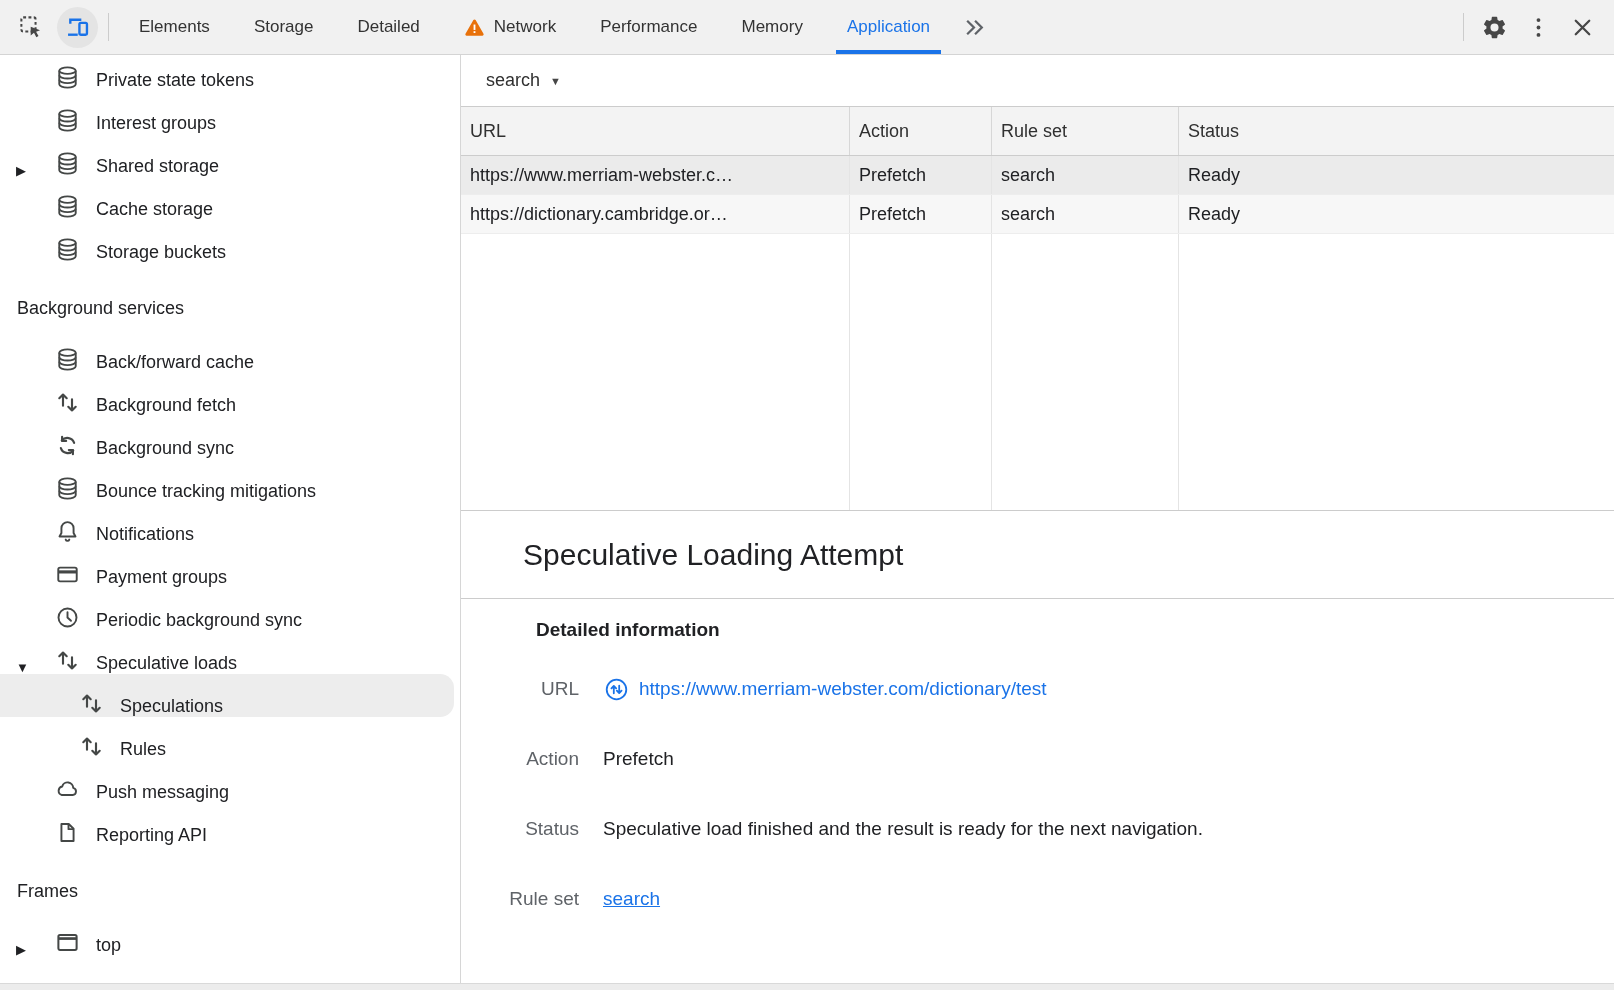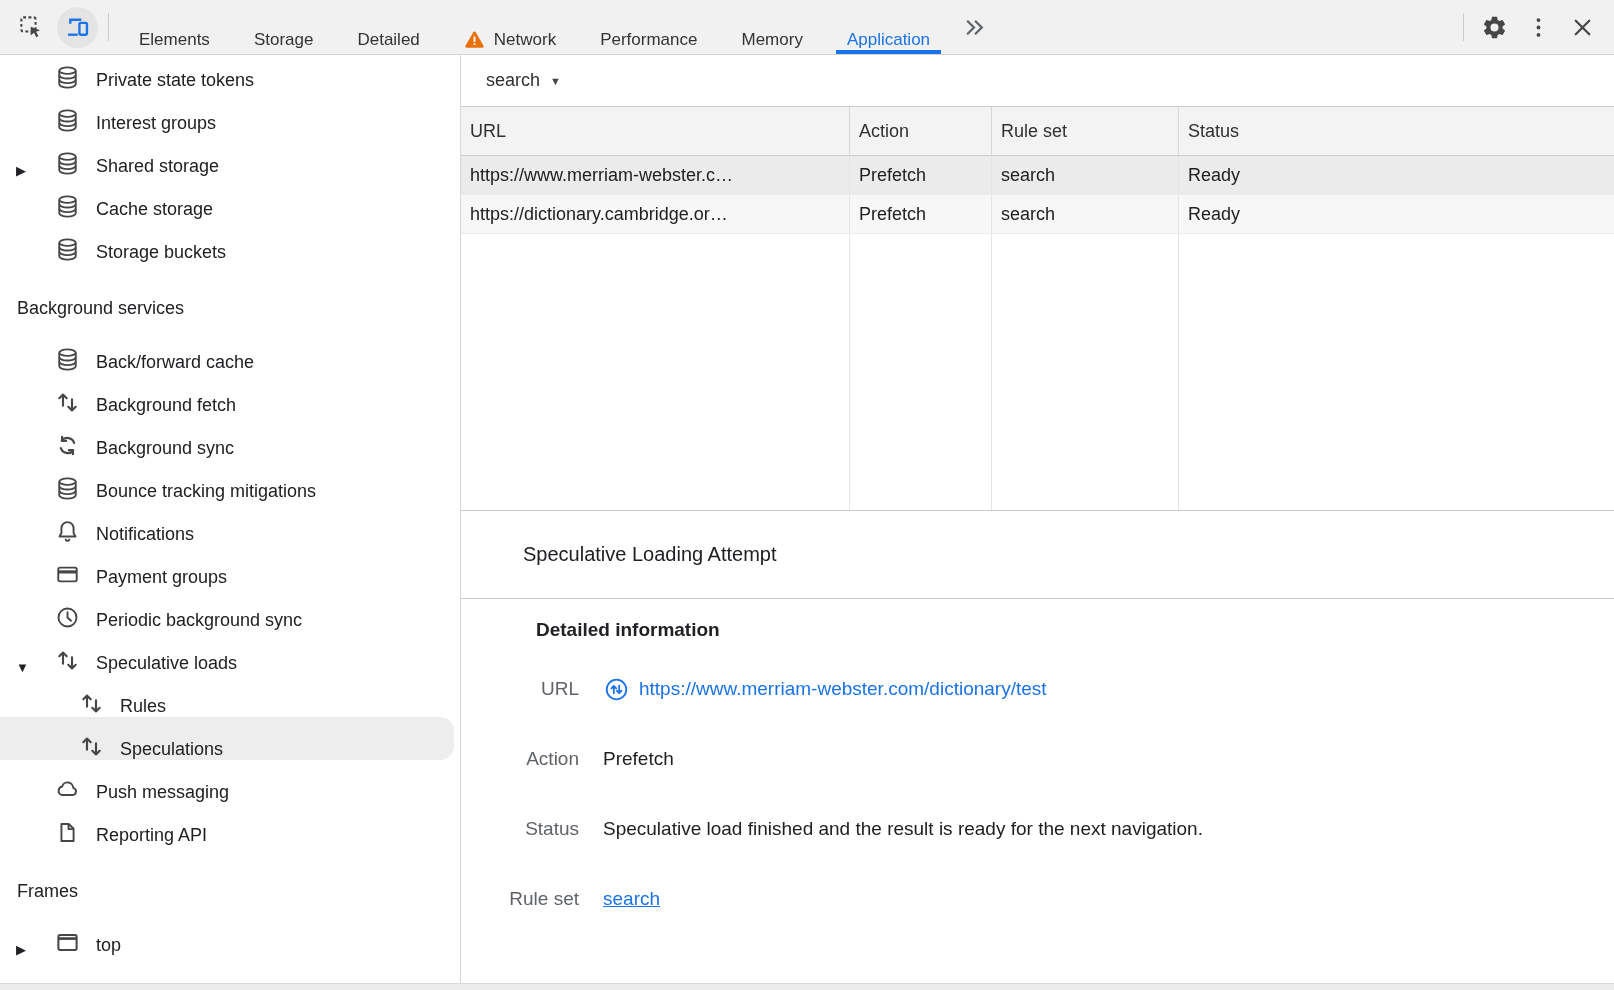--- a/index.html
+++ b/index.html
@@ -18,22 +18,22 @@
     display:flex;align-items:center;justify-content:center;color:#474747;
   }
   .tb-btn svg{width:27px;height:27px;display:block;}
   .btn-inspect{width:46px;margin-left:8px;}
   .btn-device{width:46px;color:#1a73e8;}
   .btn-device .pill{width:41px;height:41px;border-radius:50%;background:#e4e4e4;
     display:flex;align-items:center;justify-content:center;}
   .vsep{width:1px;background:#ccc;height:28px;align-self:center;margin:0 8px;}
   .tabs{display:flex;align-items:stretch;}
   .tab{
-    position:relative;display:flex;align-items:flex-end;gap:9px;
-    padding:4px 22px;font-size:17px;color:#333;cursor:pointer;white-space:nowrap;
+    position:relative;display:flex;align-items:center;gap:9px;
+    padding:12px 22px;font-size:17px;color:#333;cursor:pointer;white-space:nowrap;
   }
   .tab.active{color:#1a73e8;}
   .tab.active::after{
     content:'';position:absolute;left:11px;right:11px;bottom:0;height:4px;background:#1a73e8;
   }
   .tab-warn svg{width:21px;height:21px;display:block;}
   .btn-more-tabs{width:44px;color:#5f6368;}
   .btn-more-tabs svg{width:22px;height:22px;}
   .tb-spacer{flex:1;}
   .tb-right{display:flex;align-items:center;padding-right:10px;}
@@ -76,21 +76,21 @@
   .grid-row .c{border-right:1px solid #e4e4e4;font-size:18px;color:#202124;}
   .grid-filler{flex:1;display:flex;}
   .grid-filler .c{border-right:1px solid #e4e4e4;}
   .c{display:flex;align-items:center;padding:0 9px;box-sizing:border-box;overflow:hidden;white-space:nowrap;}
   .col-url{width:389px;flex:none;}
   .col-action{width:142px;flex:none;}
   .col-rule{width:187px;flex:none;}
   .col-status{flex:1;border-right:none !important;}
   
   .report-header{height:88px;flex:none;display:flex;align-items:center;padding-left:62px;border-bottom:1px solid #ccc;box-sizing:border-box;}
-  .report-title{font-size:20px;font-weight:400;color:#202124;margin:0;}
+  .report-title{font-size:30px;font-weight:400;color:#202124;margin:0;}
   .report-details{padding-top:16px;flex:1;}
   .section-title{margin:0 0 0 75px;font-size:19px;font-weight:700;color:#202124;height:30px;display:flex;align-items:center;}
   .fields{margin-top:9px;}
   .field-row{display:flex;align-items:center;height:70px;}
   .field-label{width:118px;flex:none;text-align:right;font-size:19px;color:#5f6368;}
   .field-value{margin-left:24px;font-size:19px;color:#202124;display:flex;align-items:center;gap:9px;min-width:0;}
   .reveal{width:27px;height:27px;flex:none;cursor:pointer;}
   .reveal svg{width:27px;height:27px;display:block;}
   a.link{color:#1a73e8;text-decoration:none;cursor:pointer;}
   a.link.underline{text-decoration:underline;}
@@ -330,39 +330,39 @@
           <div class="side-row">
             <span class="expander">▼</span>
             <span class="s-icon">
               <svg viewBox="0 0 24 24" fill="none" stroke="currentColor" stroke-width="1.9" stroke-linecap="round" stroke-linejoin="round">
                 <path d="M8 14.8V4.9M4.7 8.2L8 4.9l3.3 3.3"></path>
                 <path d="M16 9.2v9.9M12.7 15.8l3.3 3.3 3.3-3.3"></path>
               </svg>
             </span>
             <span class="s-label">Speculative loads</span>
           </div>
-          <div class="side-row indent1">
+          <div class="side-row indent1 selected">
             <span class="expander"></span>
             <span class="s-icon">
               <svg viewBox="0 0 24 24" fill="none" stroke="currentColor" stroke-width="1.9" stroke-linecap="round" stroke-linejoin="round">
                 <path d="M8 14.8V4.9M4.7 8.2L8 4.9l3.3 3.3"></path>
                 <path d="M16 9.2v9.9M12.7 15.8l3.3 3.3 3.3-3.3"></path>
               </svg>
             </span>
-            <span class="s-label">Rules</span>
-          </div>
-          <div class="side-row indent1 selected">
+            <span class="s-label">Speculations</span>
+          </div>
+          <div class="side-row indent1">
             <span class="expander"></span>
             <span class="s-icon">
               <svg viewBox="0 0 24 24" fill="none" stroke="currentColor" stroke-width="1.9" stroke-linecap="round" stroke-linejoin="round">
                 <path d="M8 14.8V4.9M4.7 8.2L8 4.9l3.3 3.3"></path>
                 <path d="M16 9.2v9.9M12.7 15.8l3.3 3.3 3.3-3.3"></path>
               </svg>
             </span>
-            <span class="s-label">Speculations</span>
+            <span class="s-label">Rules</span>
           </div>
           <div class="side-row">
             <span class="expander"></span>
             <span class="s-icon">
               <svg viewBox="0 0 24 24" fill="none" stroke="currentColor" stroke-width="1.7" stroke-linejoin="round">
                 <path d="M7 16.9h9.6a3.2 3.2 0 0 0 .5-6.3 5 5 0 0 0-9.8-1.3A3.9 3.9 0 0 0 7 16.9z"></path>
               </svg>
             </span>
             <span class="s-label">Push messaging</span>
           </div>

